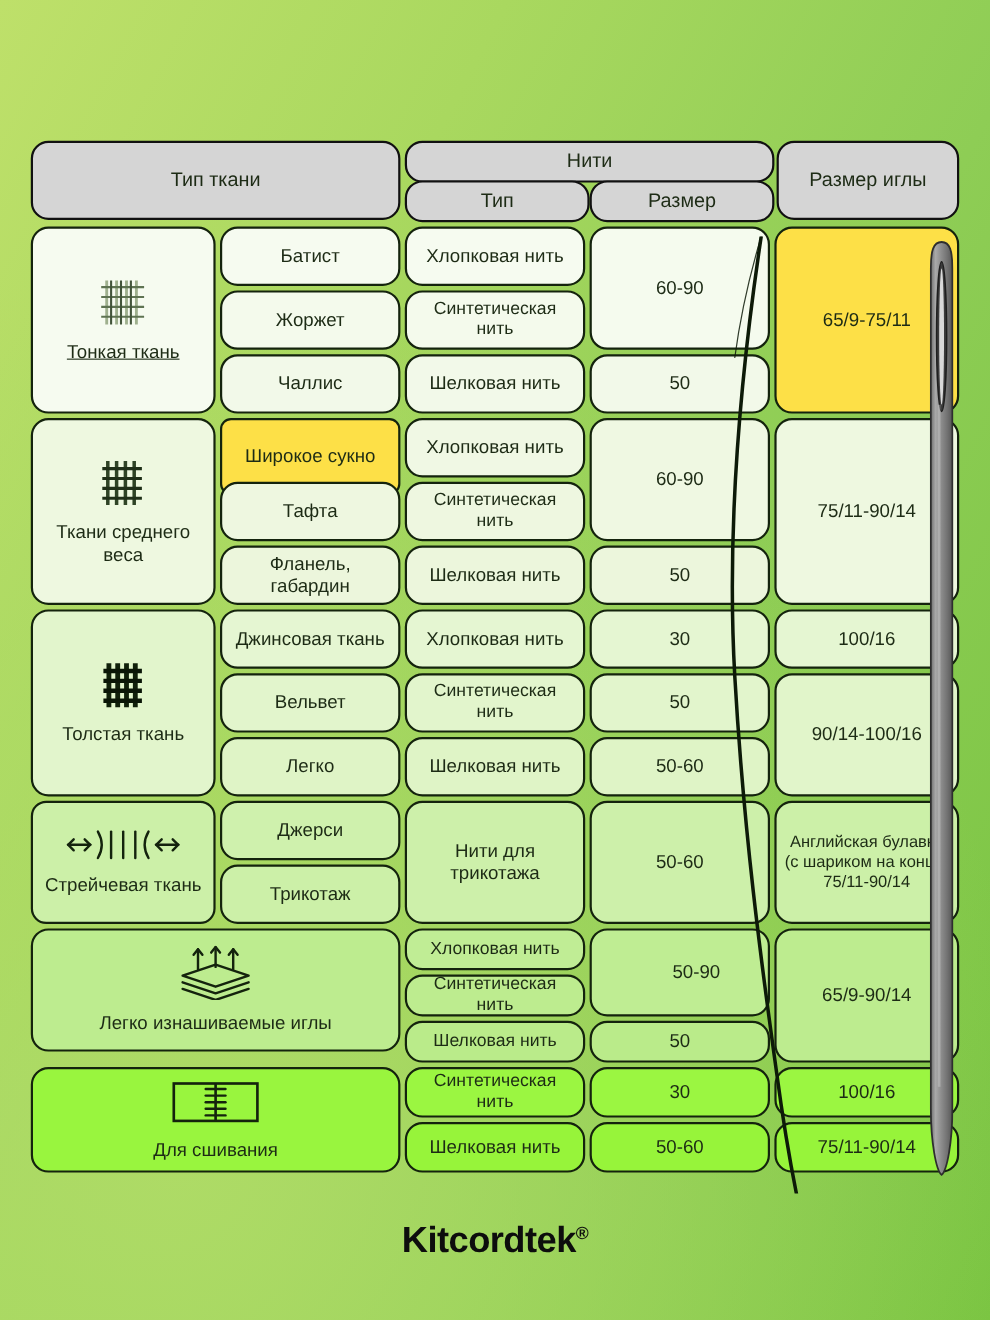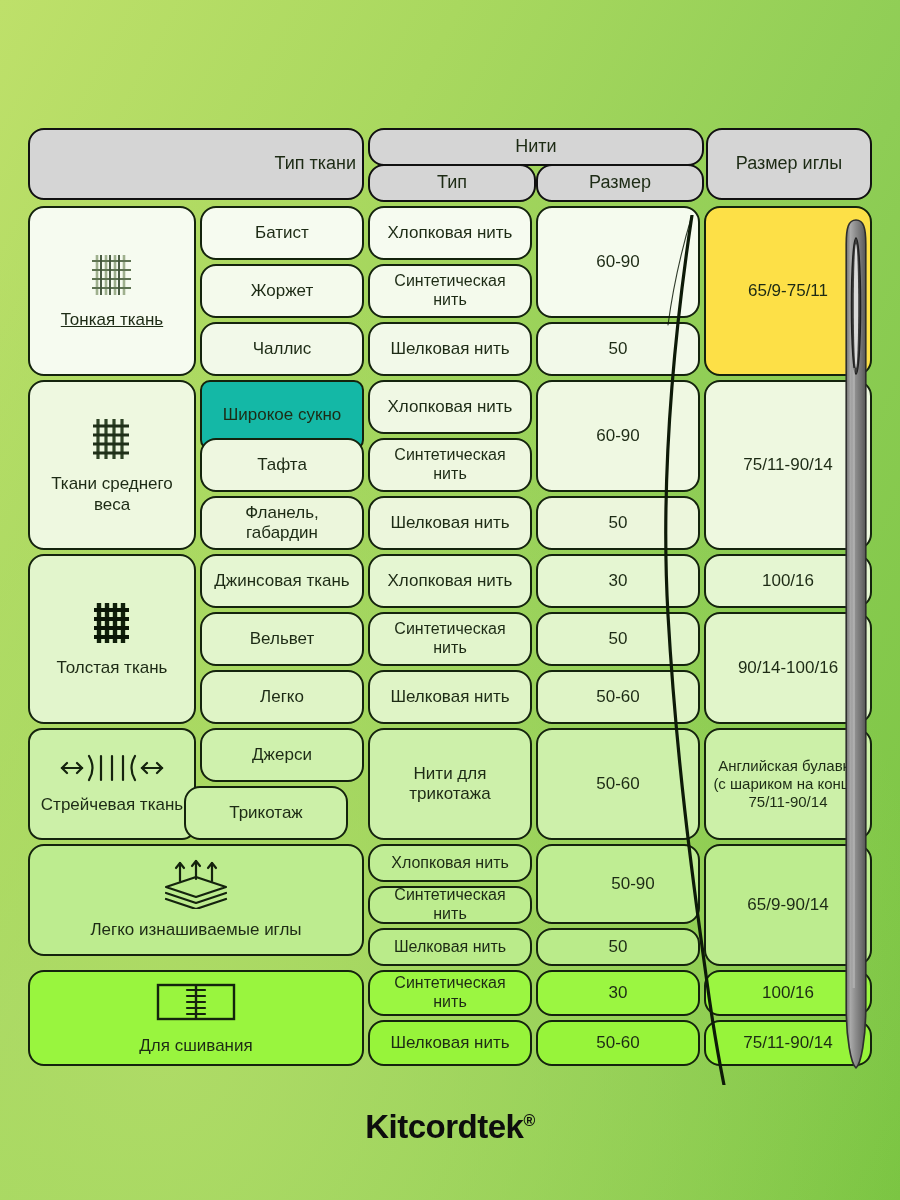--- a/index.html
+++ b/index.html
@@ -86,21 +86,21 @@
   }
 
   .icon { display: block; }
 </style>
 </head>
 <body>
 
 <div id="table-wrap">
   <div class="grid">
 
-    <div class="cell hdr" style="left:0px; top:0px; width:336px; height:72px;justify-content:flex-end;">
+    <div class="cell hdr" style="left:0px; top:0px; width:336px; height:72px;">
       <span>Тип ткани</span>
     </div>
     <div class="cell hdr" style="left:340px; top:0px; width:336px; height:38px;">
       <span>Нити</span>
     </div>
     <div class="cell hdr" style="left:340px; top:36px; width:168px; height:38px;">
       <span>Тип</span>
     </div>
     <div class="cell hdr" style="left:508px; top:36px; width:168px; height:38px;">
       <span>Размер</span>
@@ -176,21 +176,21 @@
           <g stroke="#1f2f18" stroke-width="2.8">
             <line x1="4" y1="11" x2="40" y2="11"></line>
               <line x1="4" y1="20" x2="40" y2="20"></line>
             <line x1="4" y1="29" x2="40" y2="29"></line>
               <line x1="4" y1="38" x2="40" y2="38"></line>
           </g>
         </svg>
       </span>
       <span class="lbl">Ткани среднего веса</span>
     </div>
-    <div class="cell" style="left:172px; top:252px; width:164px; height:70px; background:#14b8a6;border-radius:10px;">
+    <div class="cell" style="left:172px; top:252px; width:164px; height:70px; background:#fde047;border-radius:10px;">
       <span>Широкое сукно</span>
       </div>
     <div class="cell" style="left:172px; top:310px; width:164px; height:54px; background:#eef7e0;">
       <span>Тафта</span>
       </div>
     <div class="cell" style="left:172px; top:368px; width:164px; height:54px; background:#ecf6dc;">
       <span>Фланель, габардин</span>
       </div>
 
     <div class="cell" style="left:340px; top:252px; width:164px; height:54px; background:#f0f8e4;">
@@ -286,21 +286,21 @@
             <polyline points="93,11 88,16 93,21"></polyline>
             <polyline points="103,11 108,16 103,21"></polyline>
           </g>
         </svg>
       </span>
       <span class="lbl">Стрейчевая ткань</span>
     </div>
     <div class="cell" style="left:172px; top:600px; width:164px; height:54px; background:#cff1ad;">
       <span>Джерси</span>
       </div>
-    <div class="cell" style="left:156px; top:658px; width:164px; height:54px; background:#ccf0a8;">
+    <div class="cell" style="left:172px; top:658px; width:164px; height:54px; background:#ccf0a8;">
       <span>Трикотаж</span>
       </div>
 
     <div class="cell" style="left:340px; top:600px; width:164px; height:112px; background:#cdf0aa;">
       <span>Нити для трикотажа</span>
       </div>
     <div class="cell" style="left:508px; top:600px; width:164px; height:112px; background:#cdf0aa;">
       <span>50-60</span>
       </div>
     <div class="cell" style="left:676px; top:600px; width:168px; height:112px; background:#ccf0a8; font-size:15px;">

